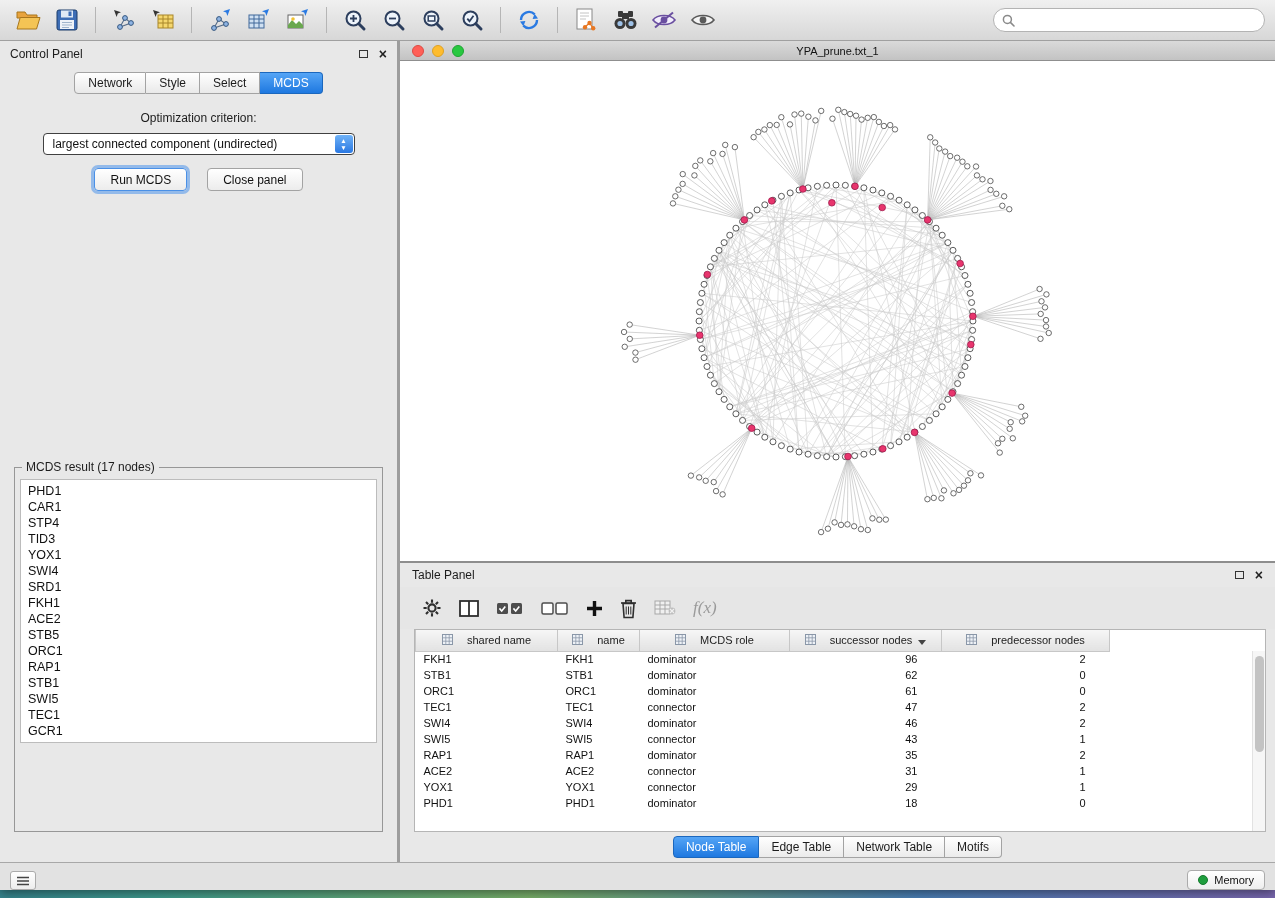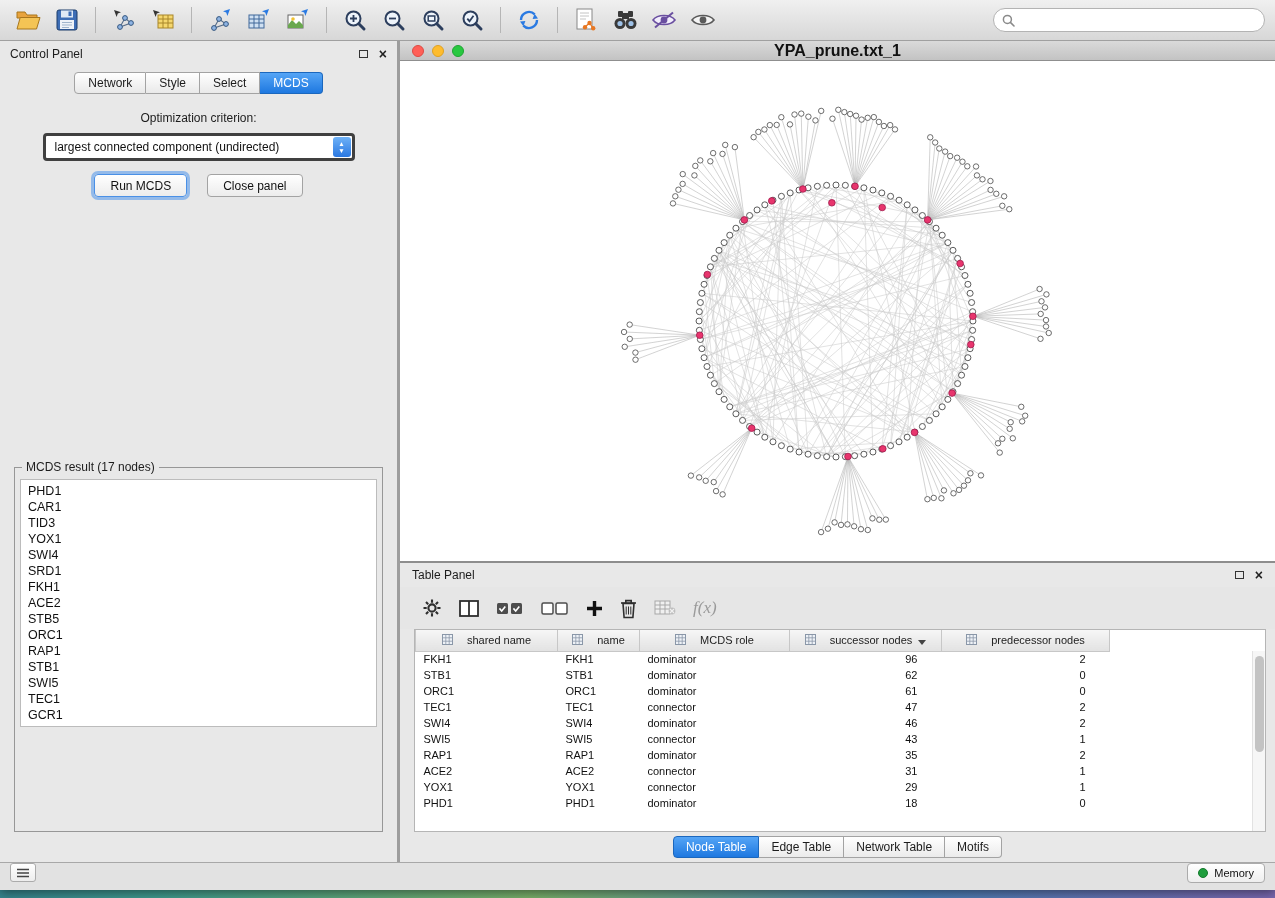--- a/index.html
+++ b/index.html
@@ -22,39 +22,39 @@
   .cp-header{height:26px;flex:0 0 26px;display:flex;align-items:center;padding:0 10px;font-size:12px;color:#1c1c1c}
   .win-btns{margin-left:auto;display:flex;align-items:center;gap:11px}
   .float-box{display:inline-block;width:9px;height:8px;border:1.5px solid #333}
   .close-x{font-size:14px;font-weight:bold;color:#222;line-height:10px}
   .cp-tabs{display:flex;justify-content:center;padding:5px 0 9px}
   .cp-tab{font-size:12px;padding:3px 13px;background:linear-gradient(#ffffff,#e9e9e9);border:1px solid #a3a3a3;border-left:none;color:#1c1c1c;cursor:default}
   .cp-tab:first-child{border-left:1px solid #a3a3a3;border-radius:4px 0 0 4px}
   .cp-tab:last-child{border-radius:0 4px 4px 0}
   .cp-tab.active{background:linear-gradient(#55a5f6,#1e78e0);color:#fff;border-color:#1b67bd}
   .opt-label{text-align:center;font-size:12px;color:#1c1c1c;padding:8px 0 6px}
-  .select{width:312px;height:28px;margin:2px auto 0;background:#fff;border:3px solid #404040;border-radius:4px;display:flex;align-items:center;font-size:12px;color:#111;padding-left:9px;position:relative}
+  .select{width:312px;height:22px;margin:2px auto 0;background:#fff;border:1px solid #404040;border-radius:4px;display:flex;align-items:center;font-size:12px;color:#111;padding-left:9px;position:relative}
   .stepper{position:absolute;right:1px;top:1px;bottom:1px;width:18px;background:linear-gradient(#6fb2f7,#2a78e2);border-radius:3px;display:flex;flex-direction:column;align-items:center;justify-content:center;color:#fff;font-size:6.5px;line-height:7px}
   .btn-row{display:flex;justify-content:center;gap:20px;margin:13px 0 8px}
   .btn{height:23px;padding:0 15px;background:linear-gradient(#ffffff,#ececec);border:1px solid #a3a3a3;border-radius:4px;font-size:12px;color:#111;font-family:"Liberation Sans",sans-serif}
   .btn.focus{box-shadow:0 0 0 3px rgba(77,148,235,.55);border-color:#4a90e6}
   .cp-spacer{flex:1}
   .result-box{margin:0 14px 30px;height:372px;border:1px solid #979797;padding:5px;display:flex;flex-direction:column;background:#e8e8e8}
   .result-box legend{font-size:12px;color:#1c1c1c;padding:0 4px;margin-left:2px}
   .result-list{flex:1;background:#fff;border:1px solid #bcbcbc;font-size:12.5px;color:#111;line-height:16px;padding:3px 7px;overflow:hidden}
 
   
   .right{flex:1;display:flex;flex-direction:column;min-width:0}
   .net-title{height:20px;flex:0 0 20px;background:linear-gradient(#dadada,#c3c3c3);border-bottom:1px solid #8f8f8f;display:flex;align-items:center;position:relative}
   .lights{display:flex;gap:8px;padding-left:12px;z-index:2}
   .light{width:12px;height:12px;border-radius:50%}
   .light.red{background:#ff5f57;border:1px solid #dd4a43}
   .light.yellow{background:#febc2e;border:1px solid #dfa123}
   .light.green{background:#28c840;border:1px solid #1fa433}
-  .net-title .wtitle{position:absolute;left:0;right:0;text-align:center;font-size:16px;font-weight:bold;color:#111}
+  .net-title .wtitle{position:absolute;left:0;right:0;text-align:center;font-size:11px;font-weight:normal;color:#111}
   .net-canvas{height:500px;flex:0 0 500px;background:#fff;position:relative;overflow:hidden}
   .net-canvas svg{width:100%;height:100%;display:block}
 
   
   .table-panel{flex:1;background:#e8e8e8;border-top:2px solid #8d8d8d;display:flex;flex-direction:column;min-height:0}
   .tp-header{height:24px;flex:0 0 24px;display:flex;align-items:center;padding:11px 12px;font-size:12px;color:#1c1c1c}
   .tp-toolbar{height:42px;flex:0 0 42px;display:flex;align-items:center;gap:17px;padding:0 22px;background:#e6e6e6}
   .tp-icon{display:flex;align-items:center;justify-content:center}
   .tp-icon.disabled{opacity:.42}
   .fx{font-family:"Liberation Serif",serif;font-style:italic;color:#9a9a9a;font-size:17px}
@@ -68,21 +68,21 @@
   tbody td.num{text-align:right;padding-right:24px}
   .vscroll{position:absolute;right:0;top:21px;bottom:0;width:13px;background:#f6f6f6;border-left:1px solid #e2e2e2}
   .vscroll .thumb{position:absolute;top:5px;left:1.5px;width:9px;height:96px;background:#c3c3c3;border-radius:5px}
   .tp-tabs{height:30px;flex:0 0 30px;display:flex;justify-content:center;align-items:center}
   .tp-tab{font-size:12px;padding:3px 12px;background:linear-gradient(#ffffff,#ebebeb);border:1px solid #a3a3a3;border-left:none;color:#1c1c1c}
   .tp-tab:first-child{border-left:1px solid #a3a3a3;border-radius:4px 0 0 4px}
   .tp-tab:last-child{border-radius:0 4px 4px 0}
   .tp-tab.active{background:linear-gradient(#55a5f6,#1e78e0);color:#fff;border-color:#1b67bd}
 
   
-  .statusbar{height:28px;flex:0 0 28px;background:#e2e2e2;border-top:1px solid #a8a8a8;display:flex;align-items:flex-start;padding:0 10px}
+  .statusbar{height:28px;flex:0 0 28px;background:#e2e2e2;border-top:1px solid #a8a8a8;display:flex;align-items:flex-end;padding:0 10px}
   .sb-btn{width:26px;height:19px;background:linear-gradient(#fff,#ededed);border:1px solid #ababab;border-radius:3px;display:flex;align-items:center;justify-content:center;font-size:12px;color:#333}
   .mem-btn{margin-left:auto;height:20px;border:1px solid #ababab;border-radius:4px;background:linear-gradient(#fff,#eee);display:flex;align-items:center;gap:6px;font-size:11px;color:#111;padding:0 10px}
   .mem-dot{width:10px;height:10px;border-radius:50%;background:#1f9e3e;border:1px solid #157a2d}
 </style>
 </head>
 <body>
 
 <div class="app">
 
   <div class="toolbar">
@@ -255,20 +255,21 @@
       <div class="btn-row">
         <button class="btn focus">Run MCDS</button>
         <button class="btn">Close panel</button>
       </div>
       <div class="cp-spacer"></div>
       <fieldset class="result-box">
         <legend>MCDS result (17 nodes)</legend>
         <div class="result-list">
             <div>PHD1</div>
             <div>CAR1</div>
+            <div>STP4</div>
             <div>TID3</div>
             <div>YOX1</div>
             <div>SWI4</div>
             <div>SRD1</div>
             <div>FKH1</div>
             <div>ACE2</div>
             <div>STB5</div>
             <div>ORC1</div>
             <div>RAP1</div>
             <div>STB1</div>

